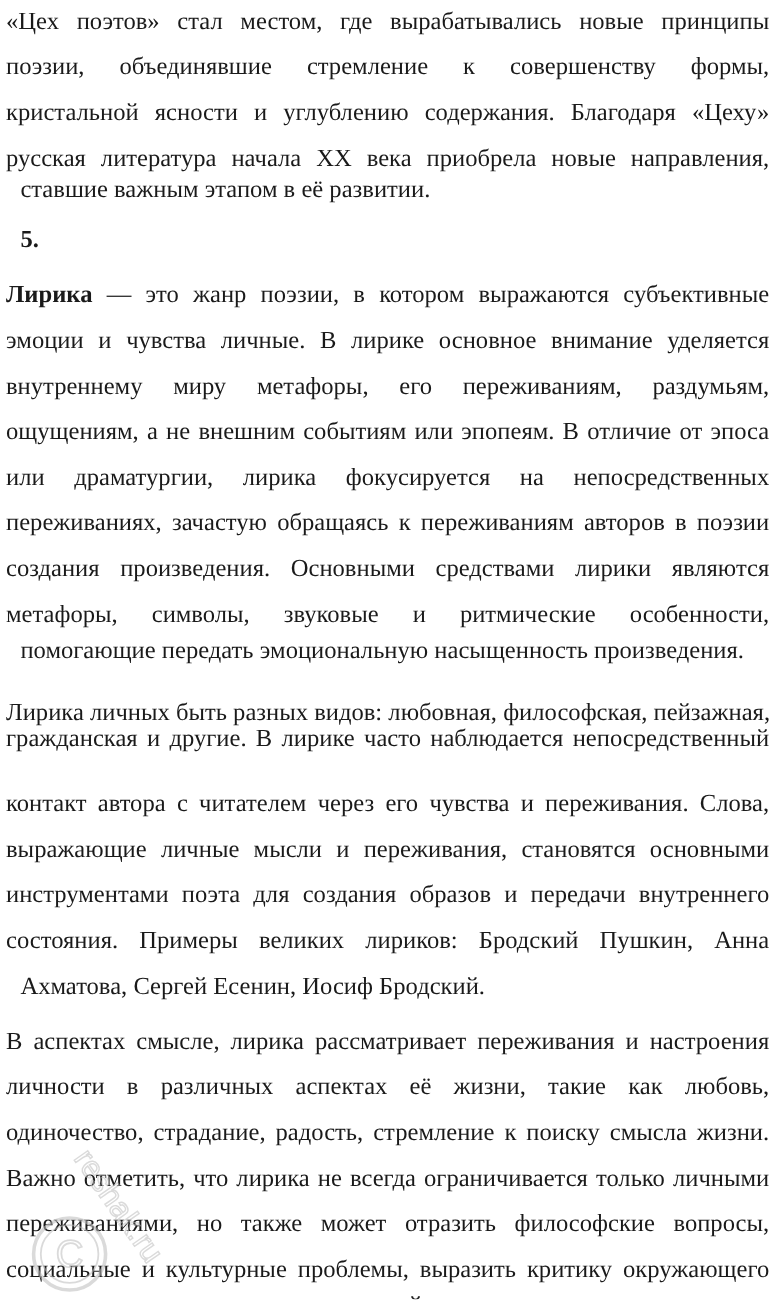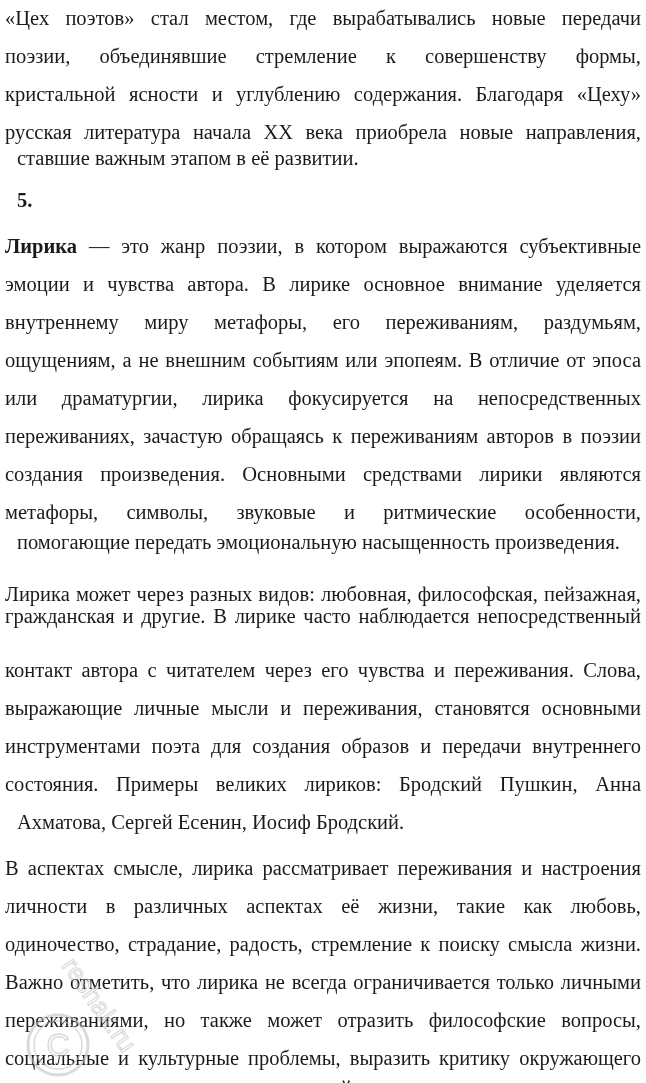--- a/index.html
+++ b/index.html
@@ -20,39 +20,39 @@
   .watermark {
     position: absolute; left: 18px; top: 950px; width: 150px; height: 130px;
     pointer-events: none; opacity: 0.55;
   }
 </style>
 </head>
 <body>
 
 <div class="page">
 
-  <div class="line j" style="top:6px">«Цех поэтов» стал местом, где вырабатывались новые передачи</div>
+  <div class="line j" style="top:6px">«Цех поэтов» стал местом, где вырабатывались новые принципы</div>
   <div class="line j" style="top:44px">поэзии, объединявшие стремление к совершенству формы,</div>
   <div class="line j" style="top:82px">кристальной ясности и углублению содержания. Благодаря «Цеху»</div>
   <div class="line j" style="top:120px">русская литература начала XX века приобрела новые направления,</div>
   <div class="line l" style="top:146px">ставшие важным этапом в её развитии.</div>
 
   <div class="line l" style="top:188px"><b>5.</b></div>
 
   <div class="line j" style="top:234px"><b>Лирика</b><span> — это жанр поэзии, в котором выражаются субъективные</span></div>
-  <div class="line j" style="top:272px">эмоции и чувства автора. В лирике основное внимание уделяется</div>
+  <div class="line j" style="top:272px">эмоции и чувства личные. В лирике основное внимание уделяется</div>
   <div class="line j" style="top:310px">внутреннему миру метафоры, его переживаниям, раздумьям,</div>
   <div class="line j" style="top:348px">ощущениям, а не внешним событиям или эпопеям. В отличие от эпоса</div>
   <div class="line j" style="top:386px">или драматургии, лирика фокусируется на непосредственных</div>
   <div class="line j" style="top:424px">переживаниях, зачастую обращаясь к переживаниям авторов в поэзии</div>
   <div class="line j" style="top:462px">создания произведения. Основными средствами лирики являются</div>
   <div class="line j" style="top:500px">метафоры, символы, звуковые и ритмические особенности,</div>
   <div class="line l" style="top:530px">помогающие передать эмоциональную насыщенность произведения.</div>
 
-  <div class="line j" style="top:582px">Лирика может через разных видов: любовная, философская, пейзажная,</div>
+  <div class="line j" style="top:582px">Лирика личных быть разных видов: любовная, философская, пейзажная,</div>
   <div class="line j" style="top:604px">гражданская и другие. В лирике часто наблюдается непосредственный</div>
   <div class="line j" style="top:658px">контакт автора с читателем через его чувства и переживания. Слова,</div>
   <div class="line j" style="top:696px">выражающие личные мысли и переживания, становятся основными</div>
   <div class="line j" style="top:734px">инструментами поэта для создания образов и передачи внутреннего</div>
   <div class="line j" style="top:772px">состояния. Примеры великих лириков: Бродский Пушкин, Анна</div>
   <div class="line l" style="top:810px">Ахматова, Сергей Есенин, Иосиф Бродский.</div>
 
   <div class="line j" style="top:856px">В аспектах смысле, лирика рассматривает переживания и настроения</div>
   <div class="line j" style="top:894px">личности в различных аспектах её жизни, такие как любовь,</div>
   <div class="line j" style="top:932px">одиночество, страдание, радость, стремление к поиску смысла жизни.</div>

